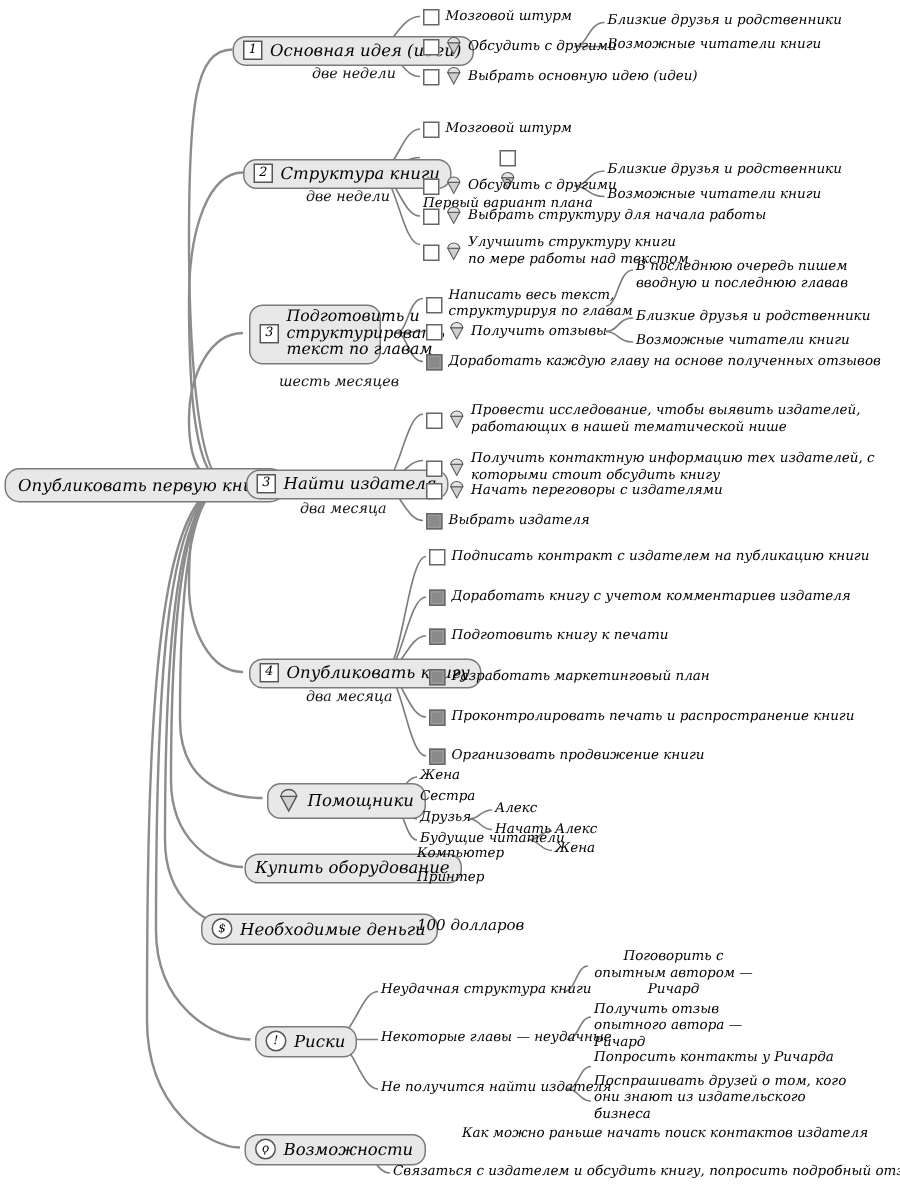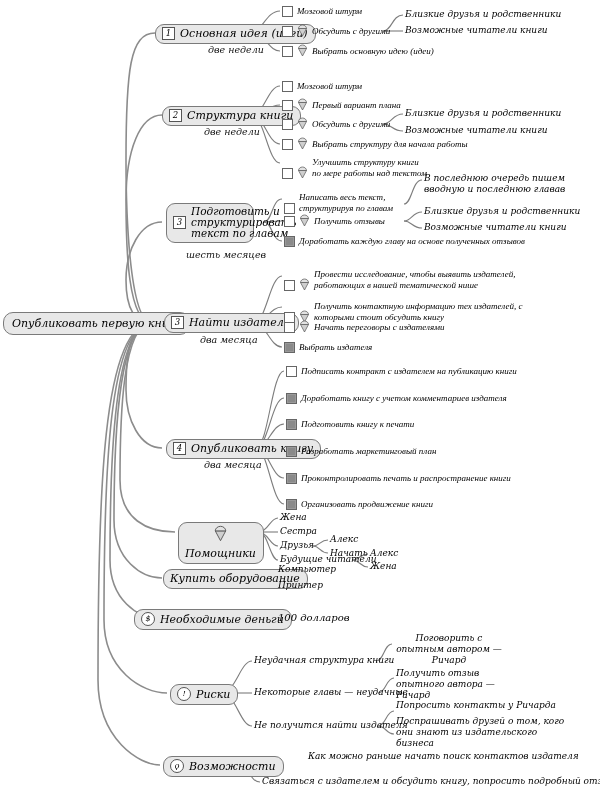--- a/index.html
+++ b/index.html
@@ -27,22 +27,22 @@
   }
   .circ{
     display:inline-block;width:12px;height:12px;border:1px solid #555;
     border-radius:50%;background:#fff;font-size:8px;line-height:12px;
     text-align:center;flex:0 0 auto;
   }
 
   .sub{position:absolute;font-size:9.5px;font-style:italic;color:#111;white-space:nowrap;}
 
   
-  .leaf{position:absolute;display:flex;align-items:flex-end;gap:4px;
-        font-size:9px;line-height:11px;white-space:nowrap;font-style:italic;font-family:Liberation Serif, serif;}
+  .leaf{position:absolute;display:flex;align-items:center;gap:4px;
+        font-size:9px;line-height:11px;white-space:nowrap;font-style:italic;}
   .leaf .txt{font-style:italic;}
   .leaf .txt .l2{display:block;}
 
   
   .cb{width:9px;height:9px;border:1px solid #666;background:#fff;
       flex:0 0 auto;margin-top:1px;position:relative;}
   .cb.filled{background:#9a9a9a;}
   .cb.filled:after{content:"";position:absolute;left:1px;top:1px;right:1px;bottom:1px;background:#8a8a8a;}
 
   
@@ -174,21 +174,21 @@
   <div class="node box" style="left:162px;top:106px;">
     <span class="num">2</span>
     <span class="lbl">Структура книги</span>
   </div>
   <div class="sub" style="left:204px;top:126px;">две недели</div>
 
   <div class="leaf" style="left:282px;top:80px;">
     <span class="cb"></span>
     <span class="txt">Мозговой штурм</span>
   </div>
-  <div class="leaf" style="left:282px;top:99px;">
+  <div class="leaf" style="left:282px;top:99px;flex-direction:column;">
     <span class="cb"></span>
     <svg class="ice" width="11" height="13" viewBox="0 0 11 13">
         <path d="M1.5 4.5h8l-4 7.5z" fill="#cfcfcf" stroke="#555" stroke-width=".7"></path>
         <path d="M5.5 1C3.3 1 1.5 2.6 1.5 4.5h8C9.5 2.6 7.7 1 5.5 1z" fill="#e2e2e2" stroke="#555" stroke-width=".7"></path>
       </svg>
     <span class="txt">Первый вариант плана</span>
   </div>
   <div class="leaf" style="left:282px;top:118px;">
     <span class="cb"></span>
     <svg class="ice" width="11" height="13" viewBox="0 0 11 13">
@@ -301,21 +301,21 @@
   </div>
   <div class="leaf" style="left:286px;top:472px;">
     <span class="cb filled"></span>
     <span class="txt">Проконтролировать печать и распространение книги</span>
   </div>
   <div class="leaf" style="left:286px;top:498px;">
     <span class="cb filled"></span>
     <span class="txt">Организовать продвижение книги</span>
   </div>
 
-  <div class="node box" style="left:178px;top:522px;flex-direction:column;">
+  <div class="node box" style="left:178px;top:522px;">
     <svg width="15" height="17" viewBox="0 0 11 13">
         <path d="M1.5 4.5h8l-4 7.5z" fill="#cfcfcf" stroke="#555" stroke-width=".7"></path>
         <path d="M5.5 1C3.3 1 1.5 2.6 1.5 4.5h8C9.5 2.6 7.7 1 5.5 1z" fill="#e2e2e2" stroke="#555" stroke-width=".7"></path>
       </svg>
     <span class="lbl">Помощники</span>
   </div>
   <div class="plain" style="left:280px;top:512px;">Жена</div>
   <div class="plain" style="left:280px;top:526px;">Сестра</div>
   <div class="plain" style="left:280px;top:540px;">Друзья</div>
   <div class="plain" style="left:330px;top:534px;">Алекс</div>

